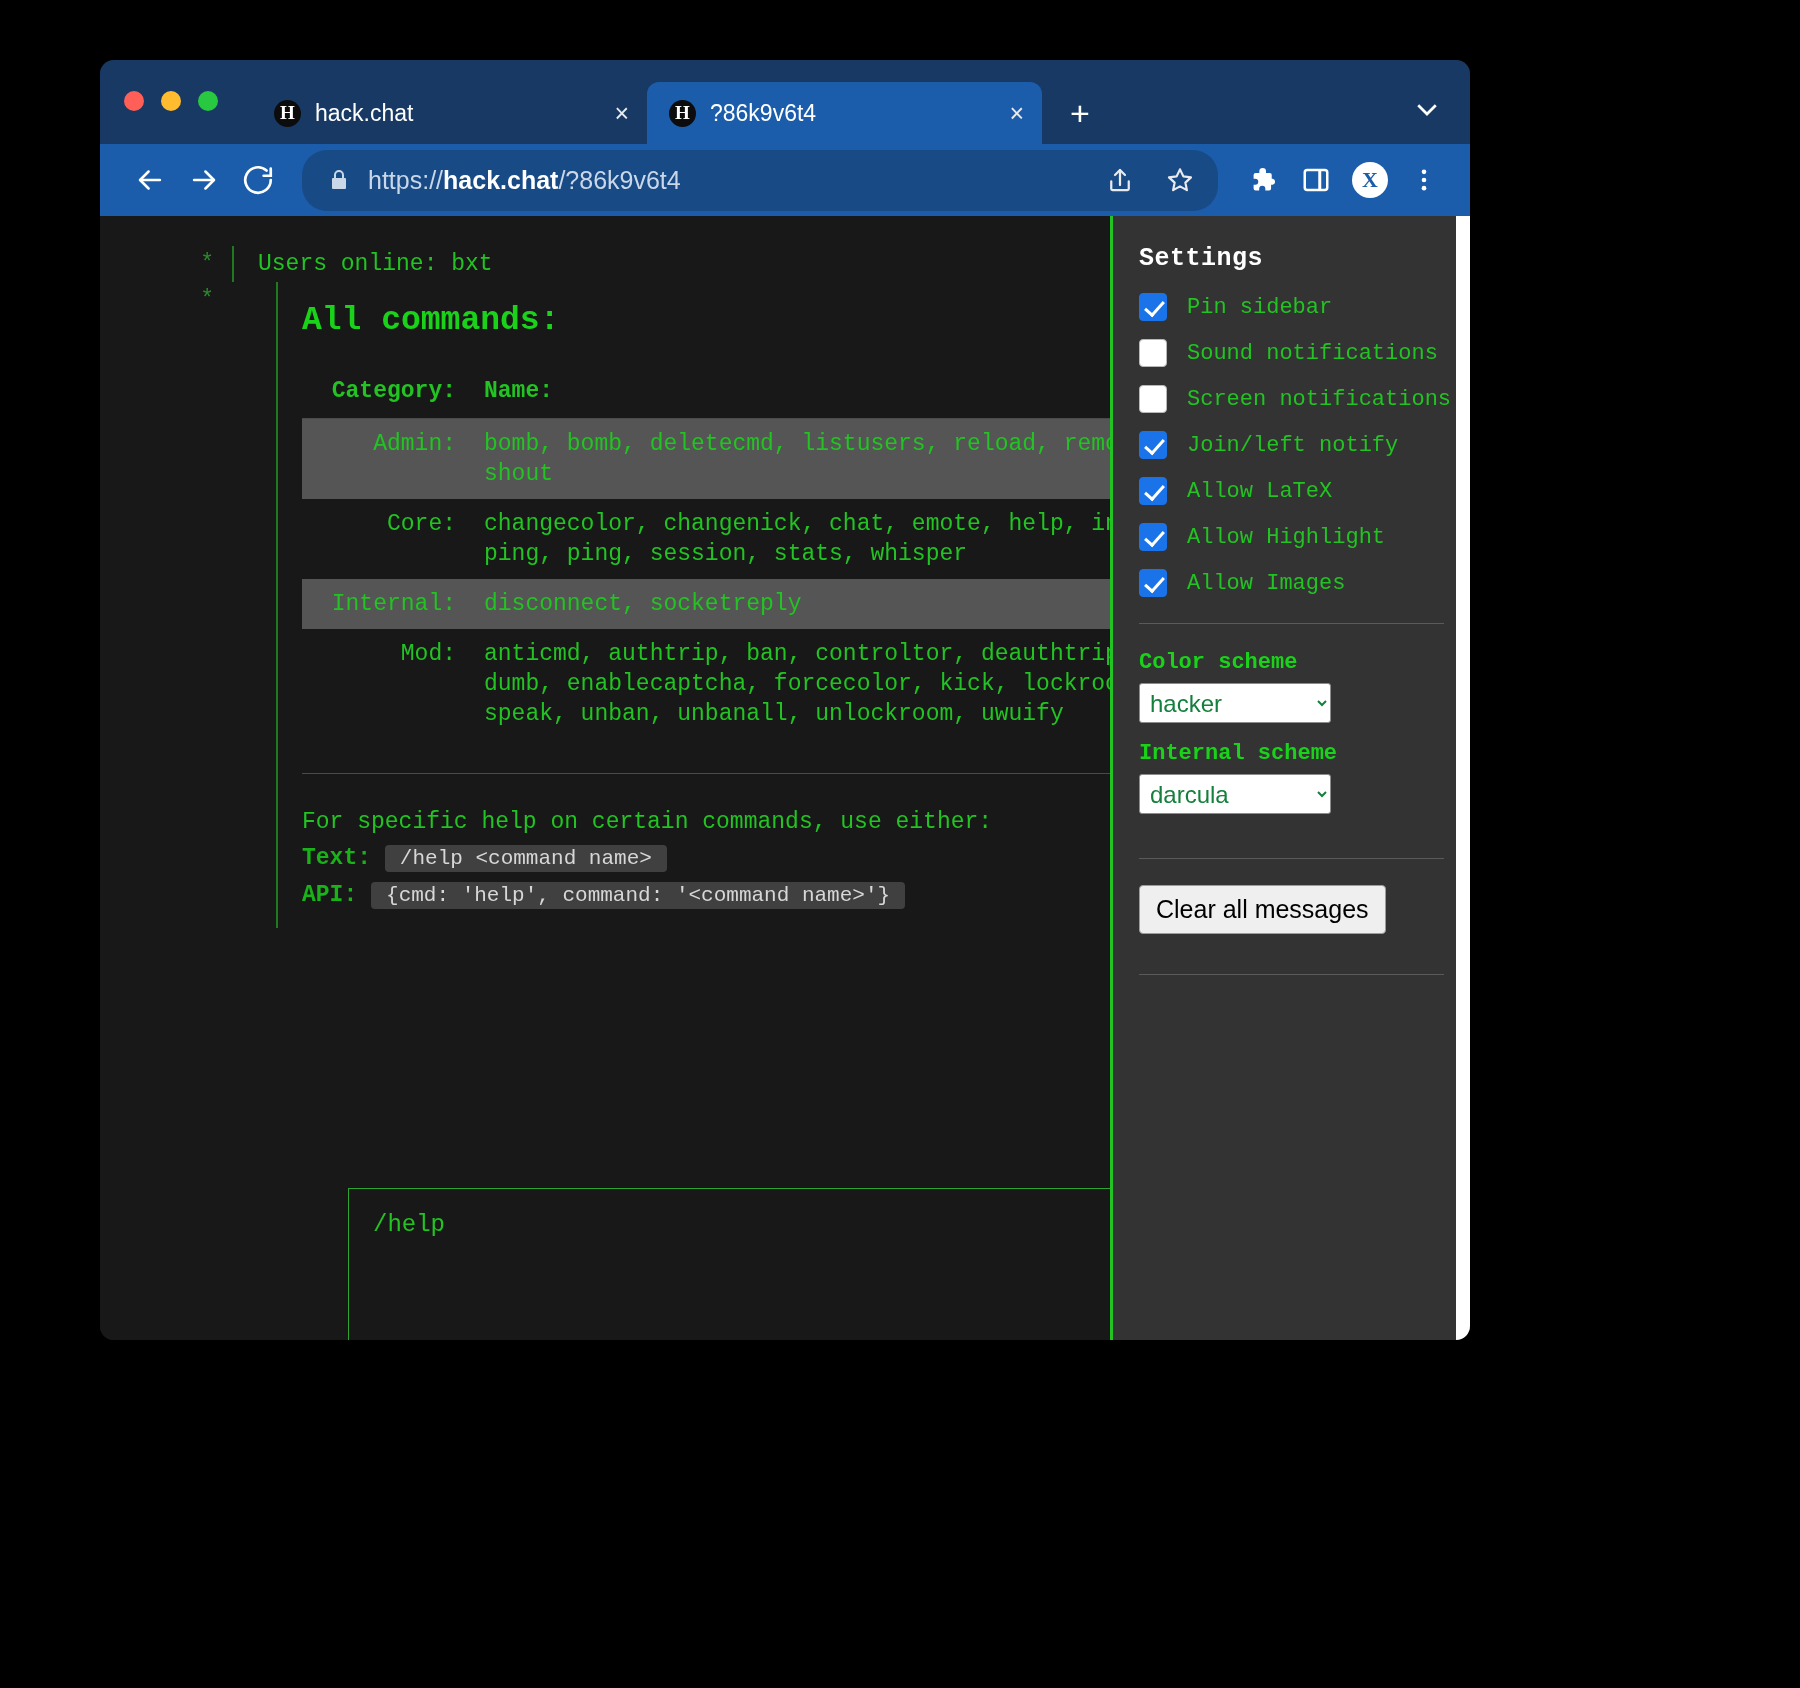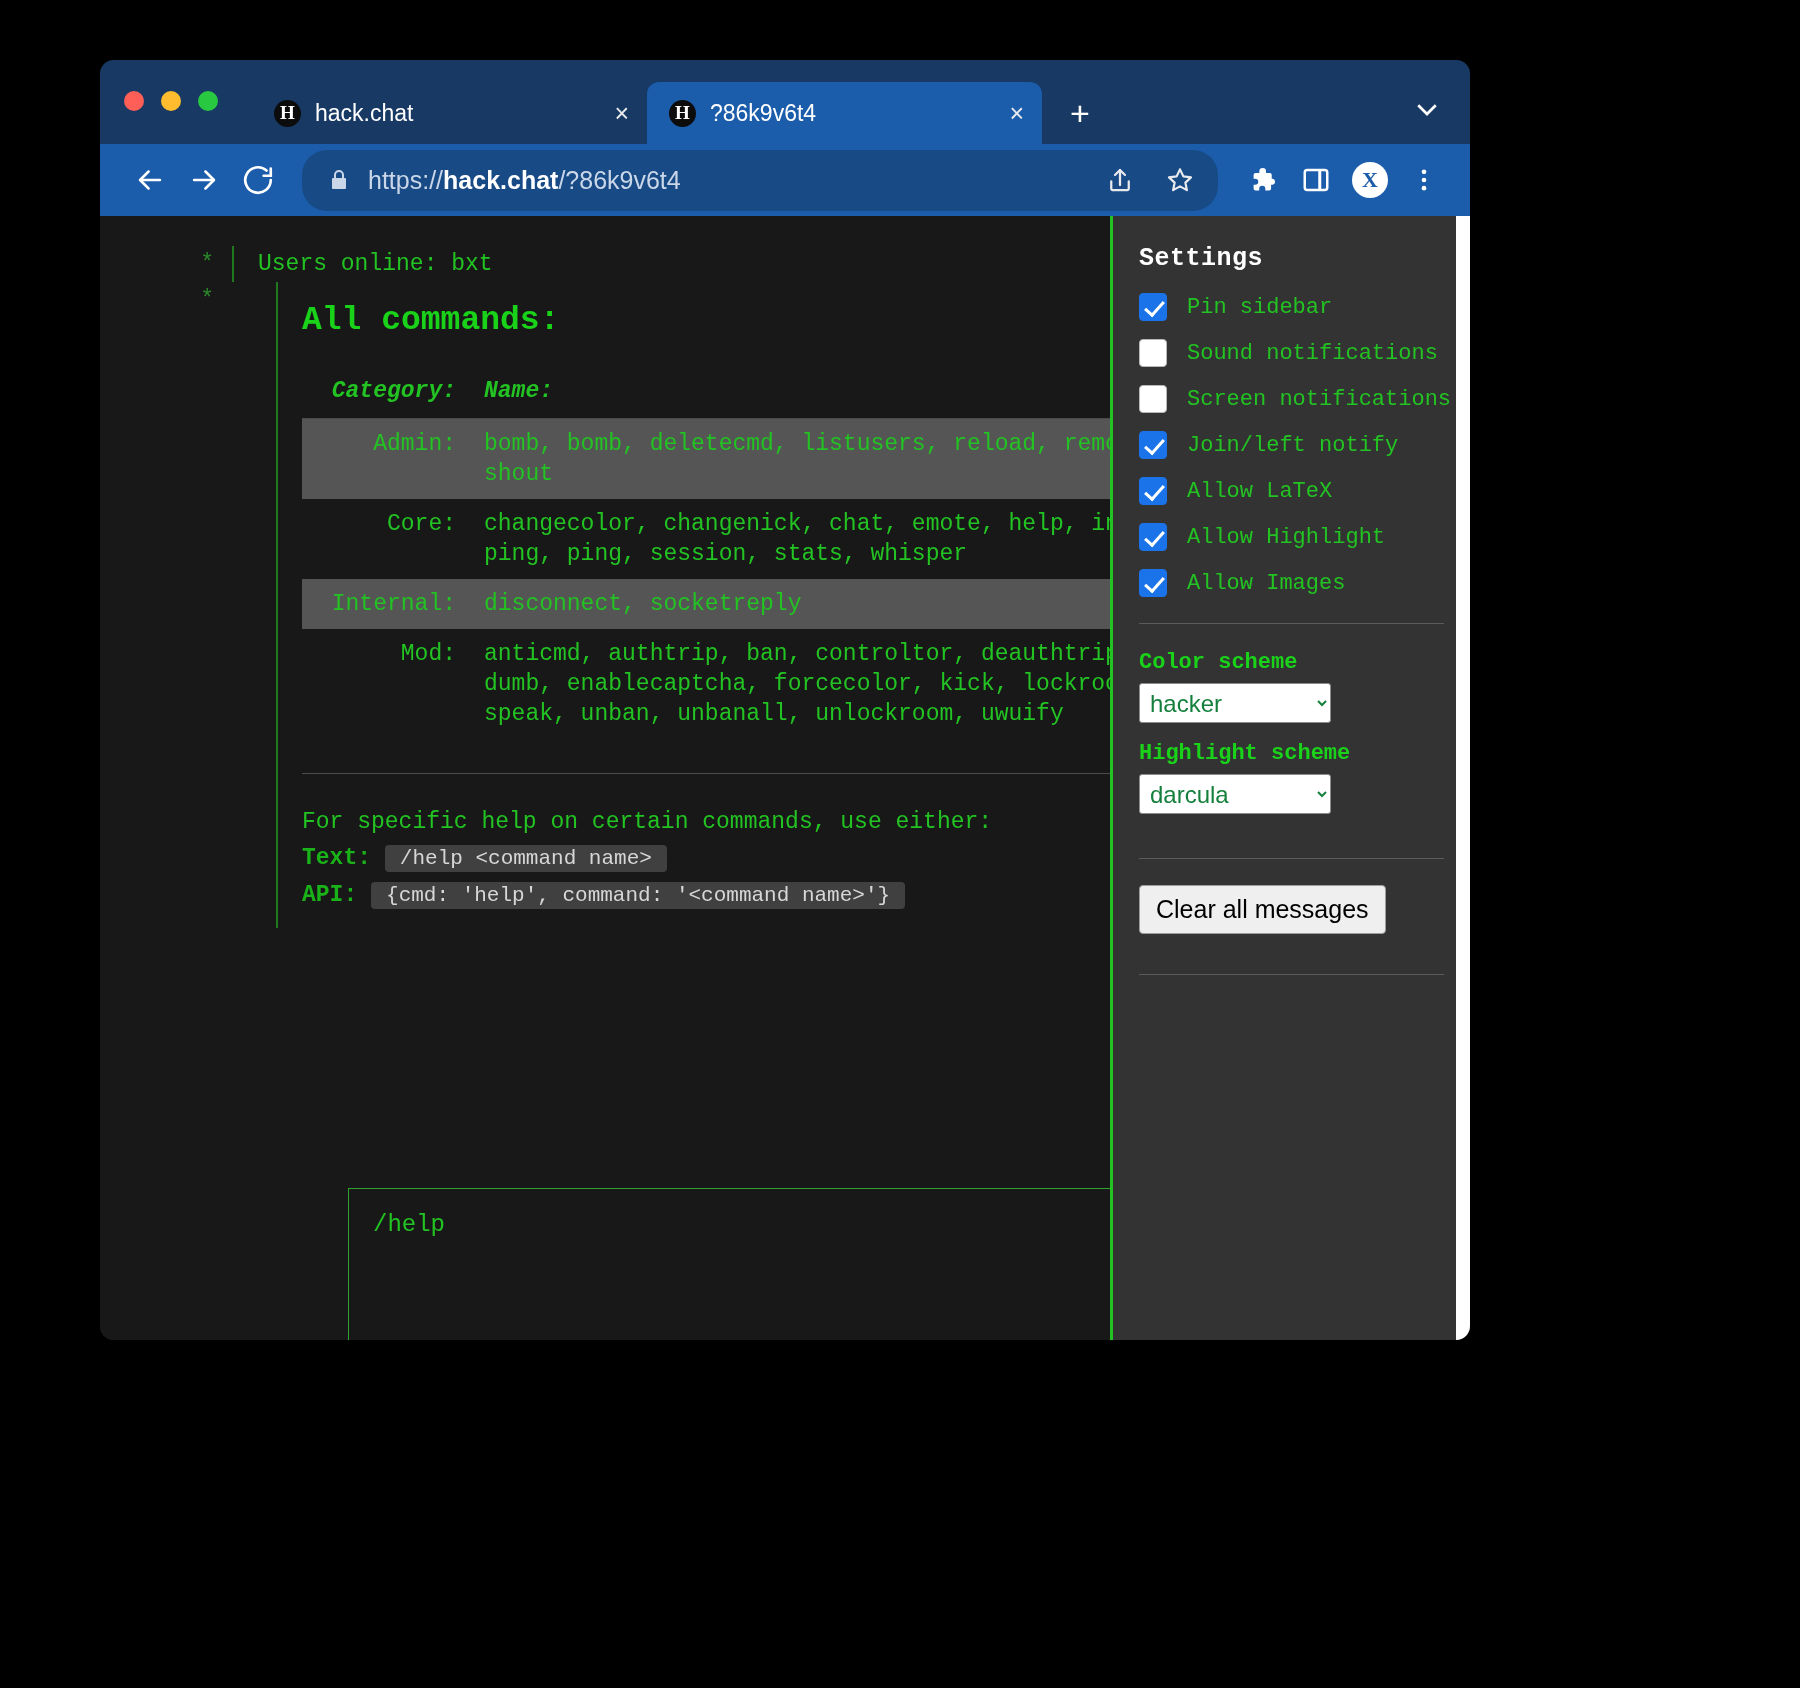--- a/index.html
+++ b/index.html
@@ -216,21 +216,20 @@
     line-height: 30px;
     color: #22c322;
     vertical-align: top;
     padding: 10px 14px;
   }
   table.cmd-table th {
     font-weight: bold;
     text-align: left;
     border-bottom: 1px solid #4a4a4a;
     padding-bottom: 12px;
-    font-style: italic;
   }
   table.cmd-table th.c-cat, table.cmd-table td.c-cat {
     width: 168px;
     text-align: right;
     white-space: nowrap;
   }
   table.cmd-table tr.alt td { background: #555555; }
   table.cmd-table td.c-name { white-space: nowrap; overflow: visible; }
 
   .hr-sep {
@@ -583,21 +582,21 @@
           <span class="opt-label">Allow Images</span>
         </div>
       </div>
 
       <div class="side-divider"></div>
 
       <div class="side-inner">
         <div class="field-label">Color scheme</div>
         <select class="scheme" id="color-scheme-select"><option value="hacker">hacker</option><option value="light">light</option><option value="dark">dark</option><option value="matrix">matrix</option></select>
 
-        <div class="field-label">Highlight scheme</div>
+        <div class="field-label">Internal scheme</div>
         <select class="scheme" id="highlight-scheme-select"><option value="darcula">darcula</option><option value="github">github</option><option value="monokai">monokai</option><option value="atom-one-dark">atom-one-dark</option></select>
       </div>
 
       <div class="side-divider"></div>
 
       <div class="side-inner">
         <button id="clear-messages-button">Clear all messages</button>
       </div>
 
       <div class="side-divider" style="margin-top:40px;"></div>

